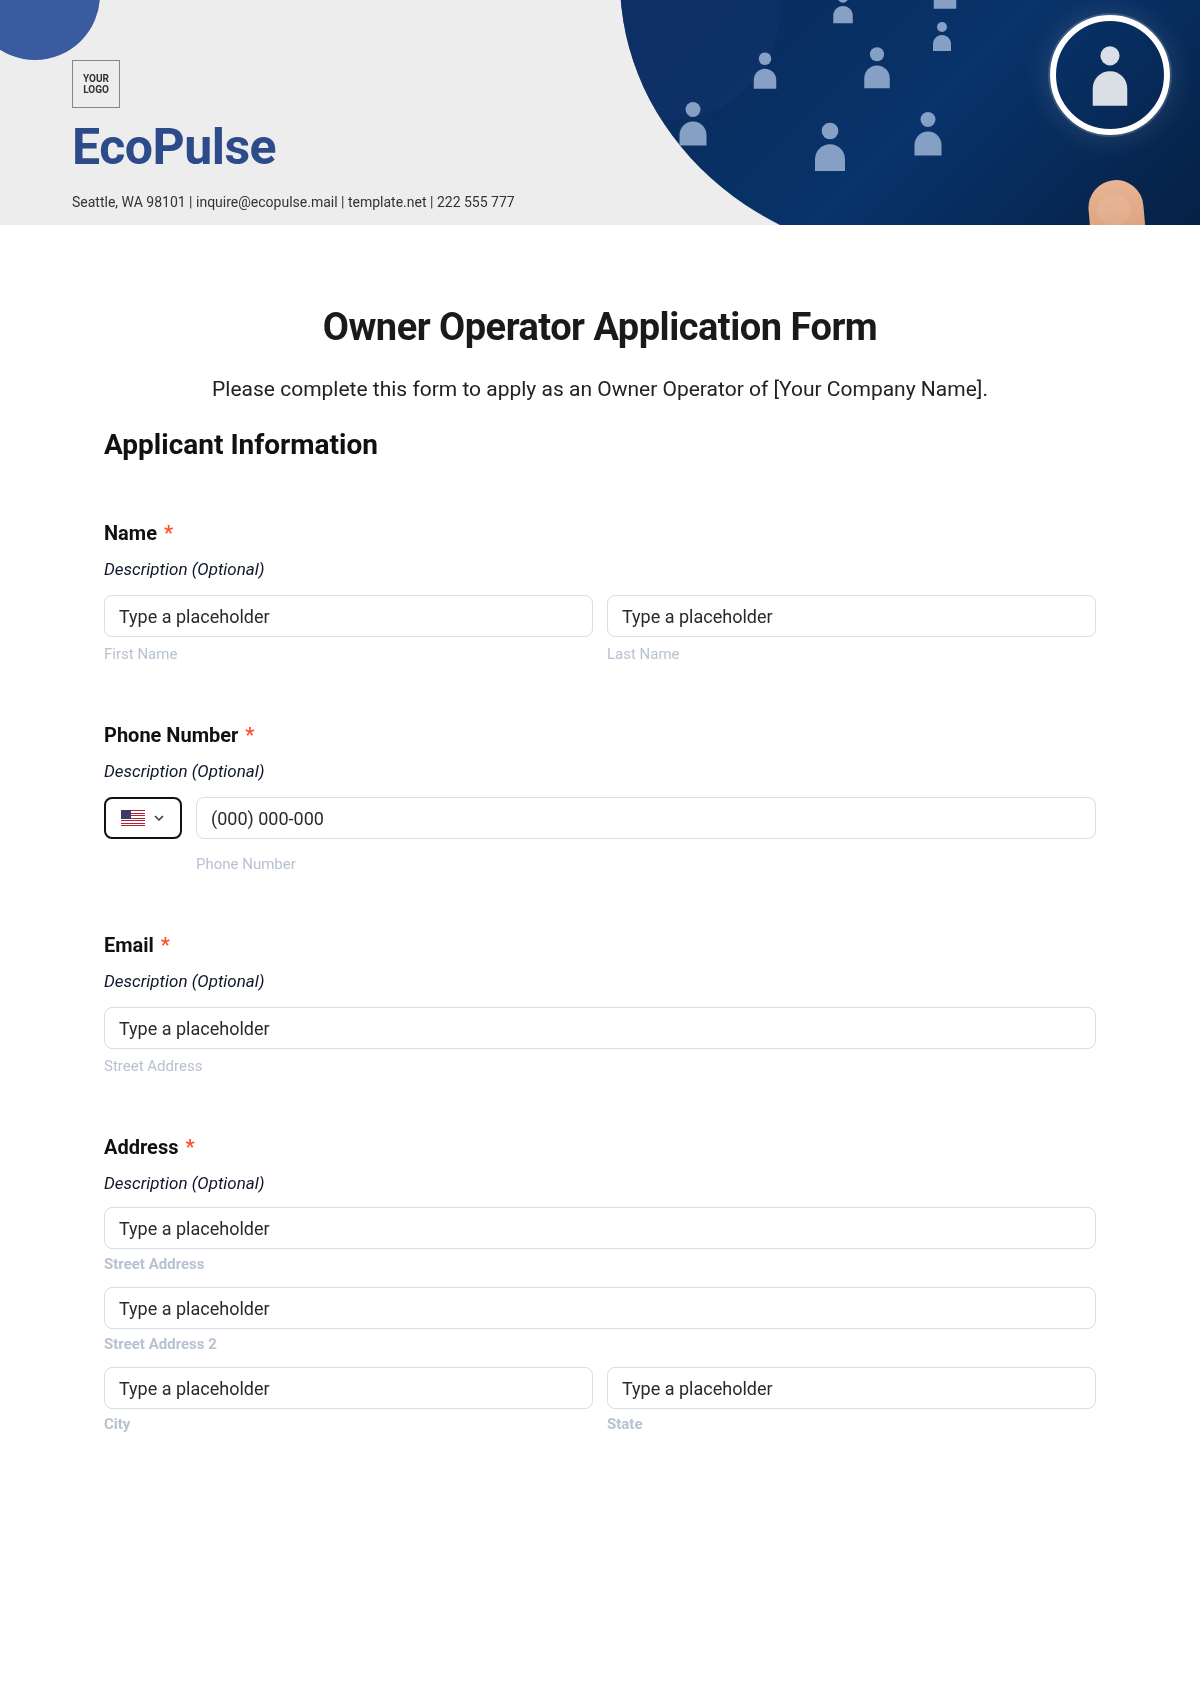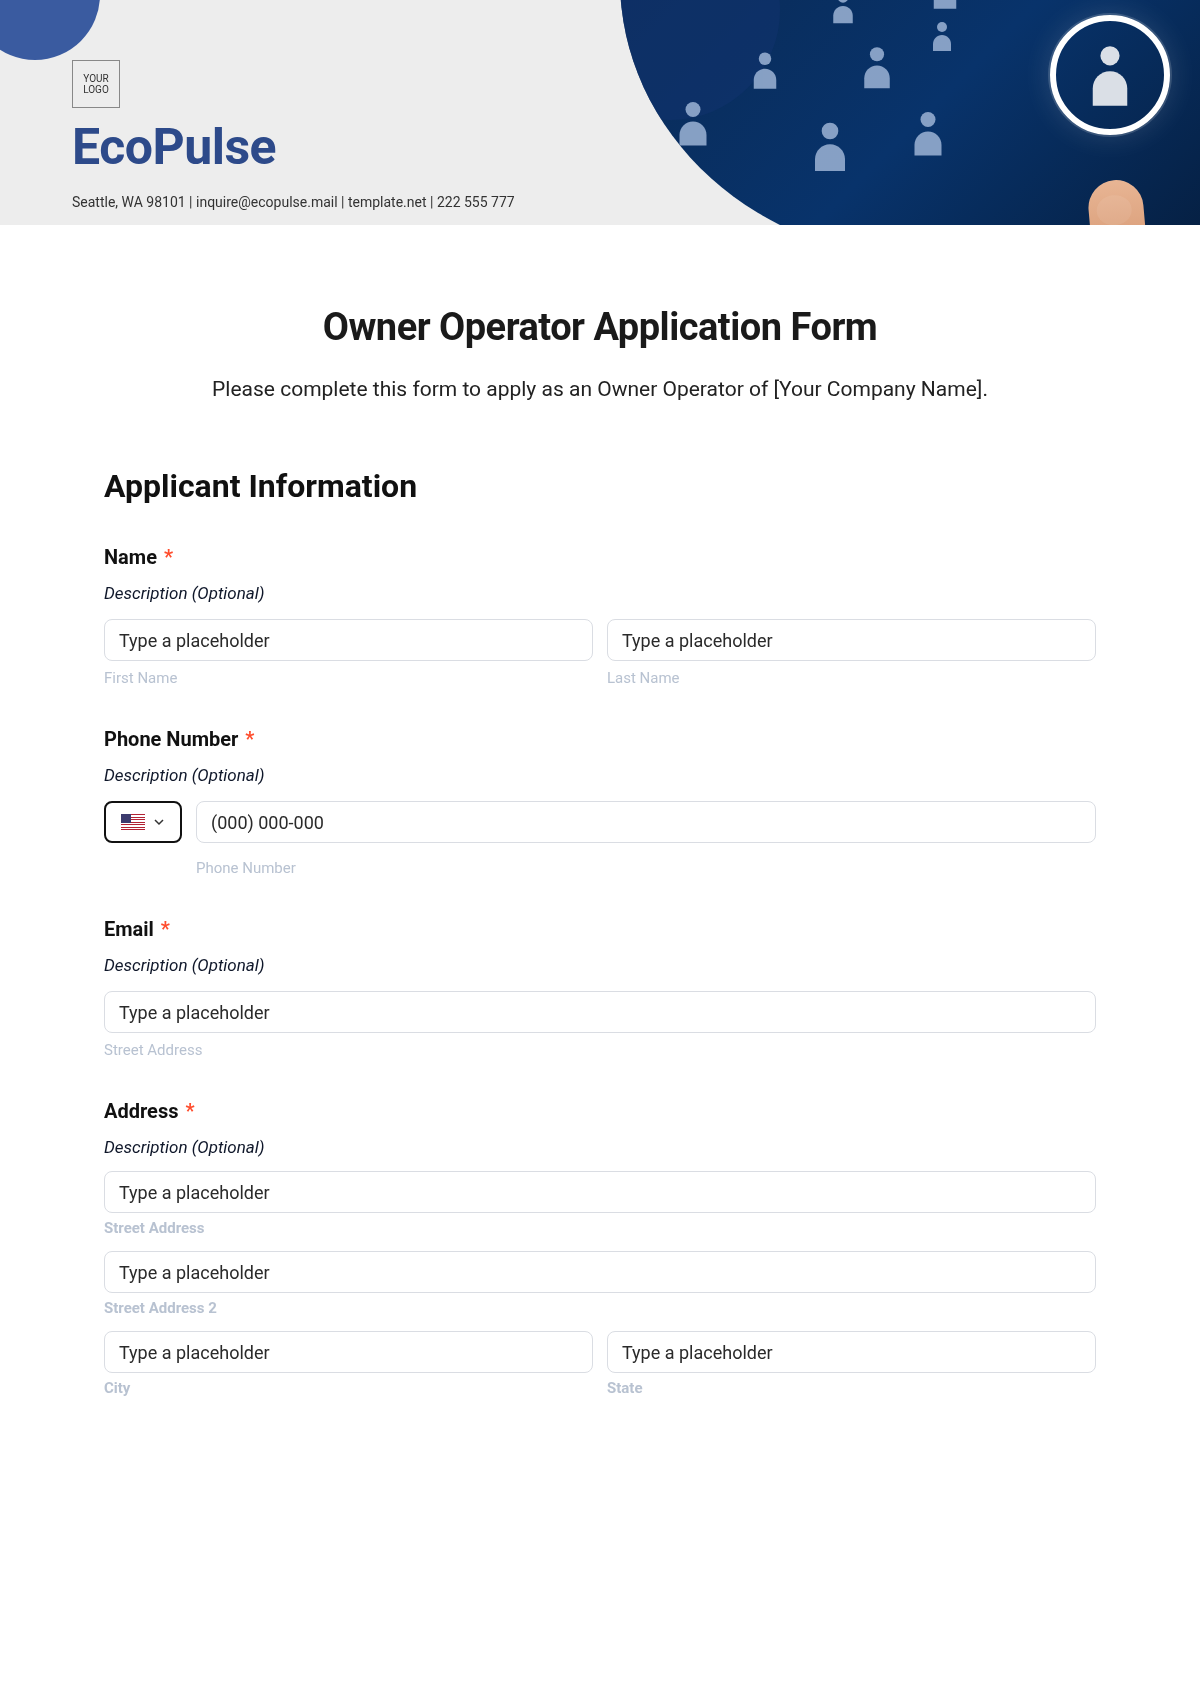--- a/index.html
+++ b/index.html
@@ -9,29 +9,29 @@
 .banner-circle-left { position: absolute; top: -70px; left: -30px; width: 130px; height: 130px; background: #3a5ba0; border-radius: 50%; }
 .banner-image-wrap { position: absolute; top: -40px; right: -40px; width: 620px; height: 300px; border-bottom-left-radius: 310px 280px; background: linear-gradient(135deg,#0a2a55 0%, #08336b 50%, #051d3d 100%); overflow: hidden; }
 .banner-image-wrap::before { content:""; position:absolute; top:-60px; left:-60px; width:220px; height:220px; background:#0f326b; border-radius:50%; opacity:.7;}
 .people { position:absolute; inset:0; }
 .person-icon { position:absolute; color:#9db4d6; fill:currentColor; opacity:.85;}
 .person-main { position:absolute; top:55px; right:70px; width:120px; height:120px; border:6px solid #fff; border-radius:50%; display:flex; align-items:center; justify-content:center; box-shadow:0 0 0 2px rgba(255,255,255,.15), 0 0 30px rgba(255,255,255,.15);}
 .person-main .person-icon{ position:static; color:#fff; }
 .finger { position:absolute; bottom:-10px; right:95px; width:55px; height:90px; border-radius:28px 28px 10px 10px; background:linear-gradient(180deg,#e8b594 0%, #d4956f 100%); transform:rotate(-5deg);}
 .finger::after{content:"";position:absolute; top:15px; left:8px; width:35px; height:30px; background:rgba(255,255,255,.08); border-radius:50%;}
 .logo-block { position:absolute; top:60px; left:72px; }
-.logo-box { width:48px; height:48px; border:1px solid #888; display:flex; align-items:center; justify-content:center; font-size:10px; font-weight:400; color:#333; line-height:1.1; text-align:center; background:#ededed;}
+.logo-box { width:48px; height:48px; border:1px solid #888; display:flex; align-items:center; justify-content:center; font-size:10px; font-weight:700; color:#333; line-height:1.1; text-align:center; background:#ededed;}
 .brand { font-size:50px; font-weight:700; color:#2d4a8a; margin-top:10px; letter-spacing:-0.5px;}
 .contact { font-size:14px; color:#333; margin-top:18px;}
 
 .main { padding: 80px 104px 0 104px; }
 .form-title { font-size:38px; font-weight:700; color:#1a1a1a; text-align:center; letter-spacing:-0.5px;}
 .form-sub { font-size:21px; color:#222; text-align:center; margin-top:28px;}
-.section-heading { font-size:32px; font-weight:700; color:#111; margin-top:66px;}
-.field-group { margin-top:40px; }
+.section-heading { font-size:28px; font-weight:700; color:#111; margin-top:27px;}
+.field-group { margin-top:60px; }
 .field-label { font-size:20px; font-weight:700; color:#111; }
 .req { color:#ff4d2d; font-weight:700; margin-left:2px;}
 .field-desc { font-size:17px; font-style:italic; color:#0f172a; margin-top:14px;}
 .row { display:flex; gap:14px; margin-top:16px;}
 .col { flex:1; display:flex; flex-direction:column; }
 .input { width:100%; height:42px; border:1px solid #dadde3; border-radius:8px; padding:0 14px; font-size:18px; color:#15803d; background:#fff; font-family:inherit;}
 .input::placeholder { color:#2a2a2a; }
 .sub-label { font-size:15px; color:#b8c2d1; margin-top:8px;}
 .flag-select { width:78px; height:42px; border:2px solid #111; border-radius:8px; display:flex; align-items:center; justify-content:center; gap:8px; cursor:pointer; background:#fff;}
 .flag { width:24px; height:16px; display:inline-block; position:relative; background:#fff;}

